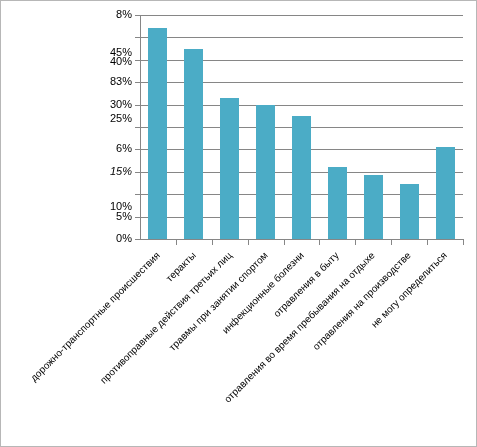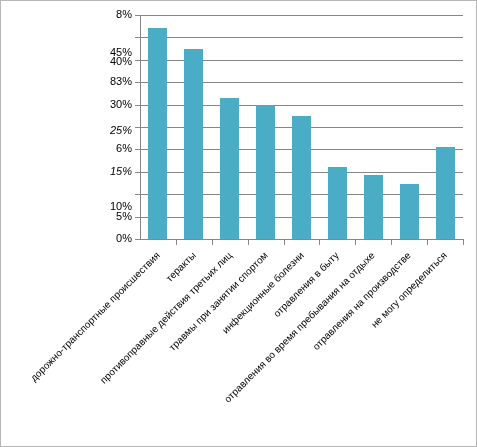--- a/index.html
+++ b/index.html
@@ -148,21 +148,21 @@
 
   <div id="y-axis-line"></div>
   <div id="x-axis-line"></div>
 
   <div id="y-labels">
       <div class="y-label" style="top: 8px;">8%</div>
       <div class="y-label" style="top: 46px;">45%</div>
       <div class="y-label" style="top: 55px;">40%</div>
       <div class="y-label" style="top: 75.2px;">83%</div>
       <div class="y-label" style="top: 97.6px;">30%</div>
-      <div class="y-label" style="top: 124px; font-style: italic;">25%</div>
+      <div class="y-label" style="top: 112px;">25%</div>
       <div class="y-label" style="top: 142.4px;">6%</div>
       <div class="y-label" style="top: 164.8px; font-style: italic;">15%</div>
       <div class="y-label" style="top: 200px;">10%</div>
       <div class="y-label" style="top: 209.6px;">5%</div>
       <div class="y-label" style="top: 232px;">0%</div>
     </div>
   <div id="x-labels">
       <div class="x-label" style="left: -143.056px; width: 300px; top: 247px;">дорожно-транспортные происшествия</div>
       <div class="x-label" style="left: -107.167px; width: 300px; top: 247px;">теракты</div>
       <div class="x-label" style="left: -71.2778px; width: 300px; top: 247px;">противоправные действия третьих лиц</div>

